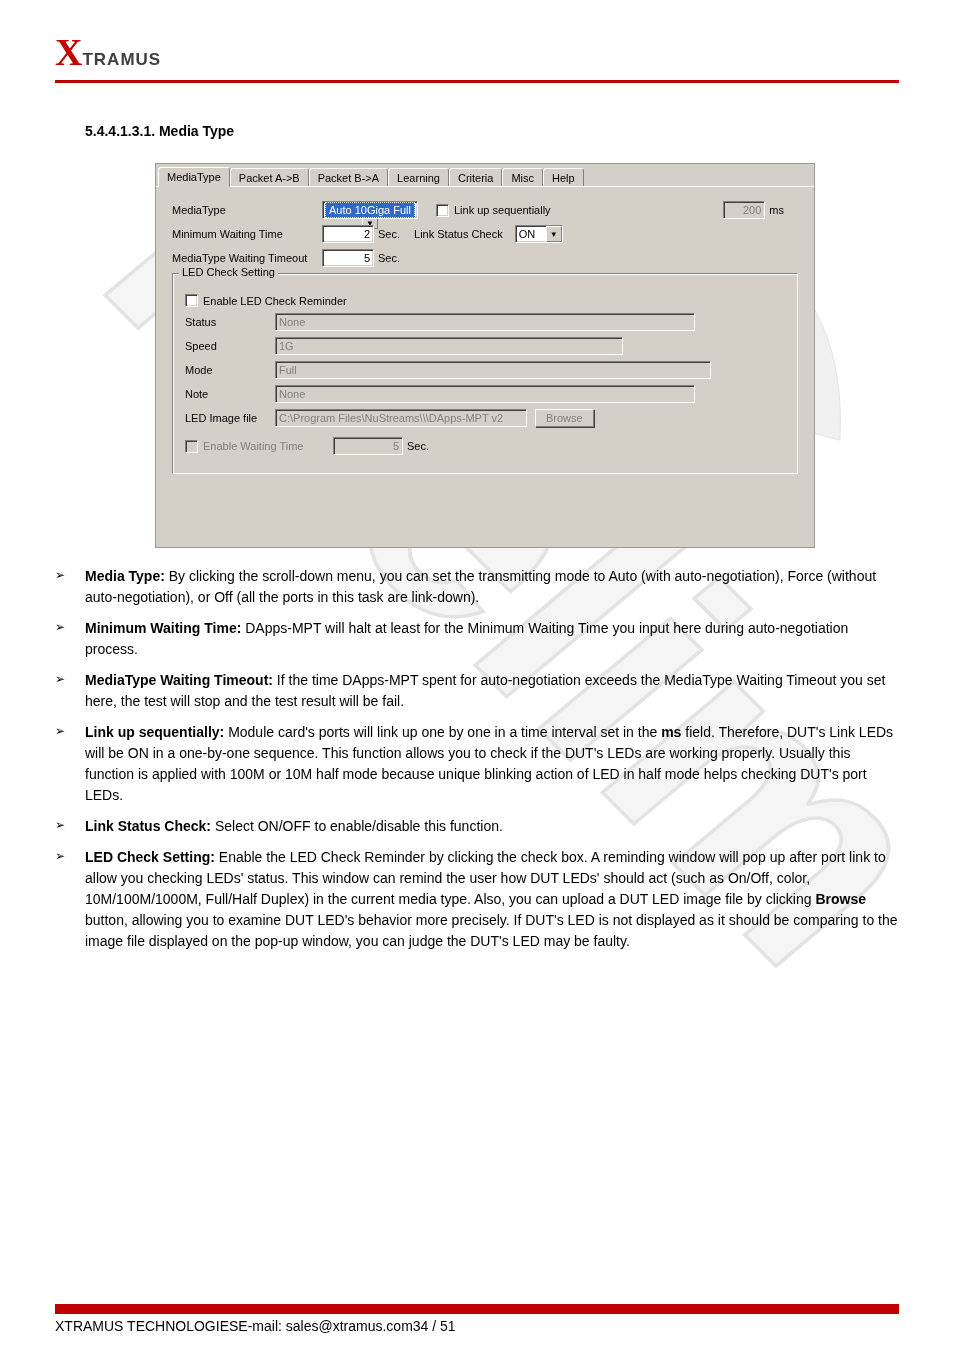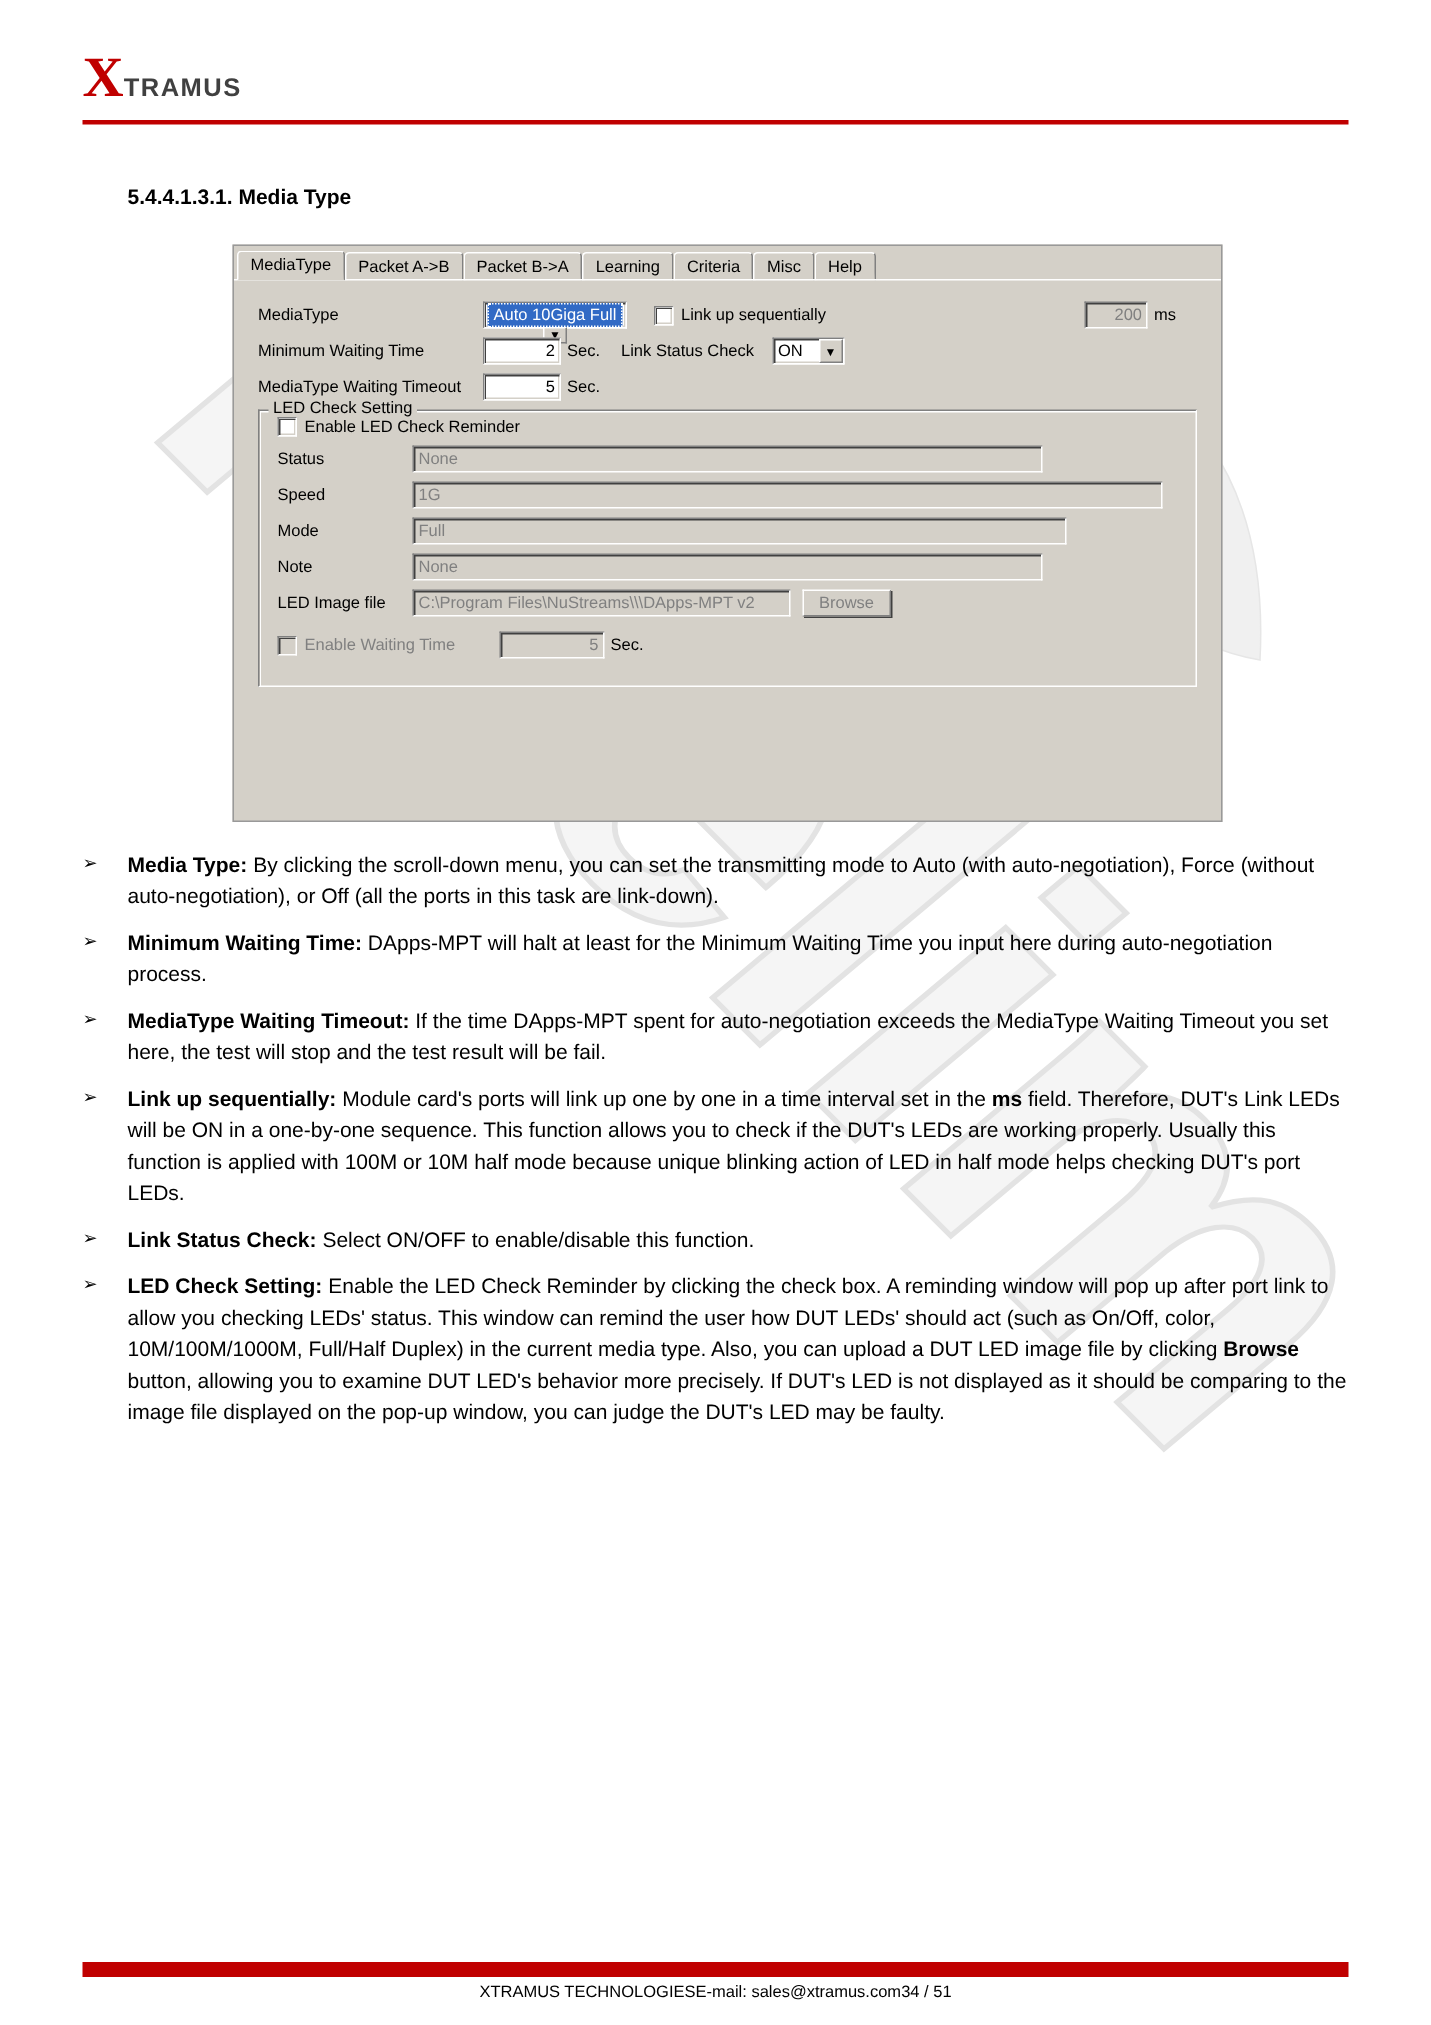--- a/index.html
+++ b/index.html
@@ -103,21 +103,21 @@
     width: 13px; height: 13px; background: #fff;
     border: 1px solid #808080; border-right-color:#fff; border-bottom-color:#fff;
     box-shadow: inset 1px 1px 0 #404040, inset -1px -1px 0 #d4d0c8;
     display: inline-block; margin-right: 5px; vertical-align: middle;
   }
   .unit { margin: 0 14px 0 4px; }
   .fieldset {
     border: 1px solid #808080;
     border-right-color: #fff; border-bottom-color: #fff;
     box-shadow: 1px 1px 0 #fff inset;
-    padding: 4px 12px 12px 12px;
+    padding: 20px 12px 12px 12px;
     margin-top: 4px;
     position: relative;
   }
   .fieldset .legend { position: absolute; top: -8px; left: 6px; background: #d4d0c8; padding: 0 3px; }
   .btn {
     border: 1px solid #808080; border-top-color: #fff; border-left-color: #fff;
     box-shadow: 1px 1px 0 #404040;
     background: #d4d0c8; color: #808080; padding: 2px 10px; font-size: 11px;
     margin-left: 8px;
   }
@@ -128,21 +128,21 @@
     margin: 18px 0 0 0;
   }
   .bullet-row { display: flex; margin: 10px 0 0 0; }
   .bullet-mark { width: 30px; font-size: 12px; color: #000; }
   .bullet-content { flex: 1; font-size: 14px; }
   .bullet-content b { font-weight: bold; }
   .footer {
     position: absolute; bottom: 16px; left: 55px; right: 55px;
   }
   .footer .bar { height: 10px; background: #c00000; margin-bottom: 4px; }
-  .footer .line { display: flex; justify-content: center; font-size: 11px; color: #000; }
+  .footer .line { display: flex; justify-content: flex-start; font-size: 14px; color: #000; }
 </style>
 </head>
 <body>
 
 <svg class="watermark" viewBox="0 0 1000 900" preserveAspectRatio="none">
   <g fill="none" stroke="#e9e9e9" stroke-width="1">
     <g transform="translate(500,450) rotate(45) scale(1.8)">
       <text x="0" y="0" font-family="Arial" font-size="180" font-weight="bold" fill="#f5f5f5" stroke="#e3e3e3" stroke-width="2" text-anchor="middle" transform="skewX(-5)">Prelim</text>
     </g>
   </g>
@@ -204,21 +204,21 @@
         <div class="row">
           <span class="chk"></span>
           <span>Enable LED Check Reminder</span>
         </div>
         <div class="row">
           <span class="lbl" style="width:90px">Status</span>
           <input class="txt ro" style="width: 420px;" readonly="" value="None">
         </div>
         <div class="row">
           <span class="lbl" style="width:90px">Speed</span>
-          <input class="txt ro" style="width: 500px;" readonly="" value="1G">
+          <input class="txt ro" style="width: 348px;" readonly="" value="1G">
         </div>
         <div class="row">
           <span class="lbl" style="width:90px">Mode</span>
           <input class="txt ro" style="width: 436px;" readonly="" value="Full">
         </div>
         <div class="row">
           <span class="lbl" style="width:90px">Note</span>
           <input class="txt ro" style="width: 420px;" readonly="" value="None">
         </div>
         <div class="row">

